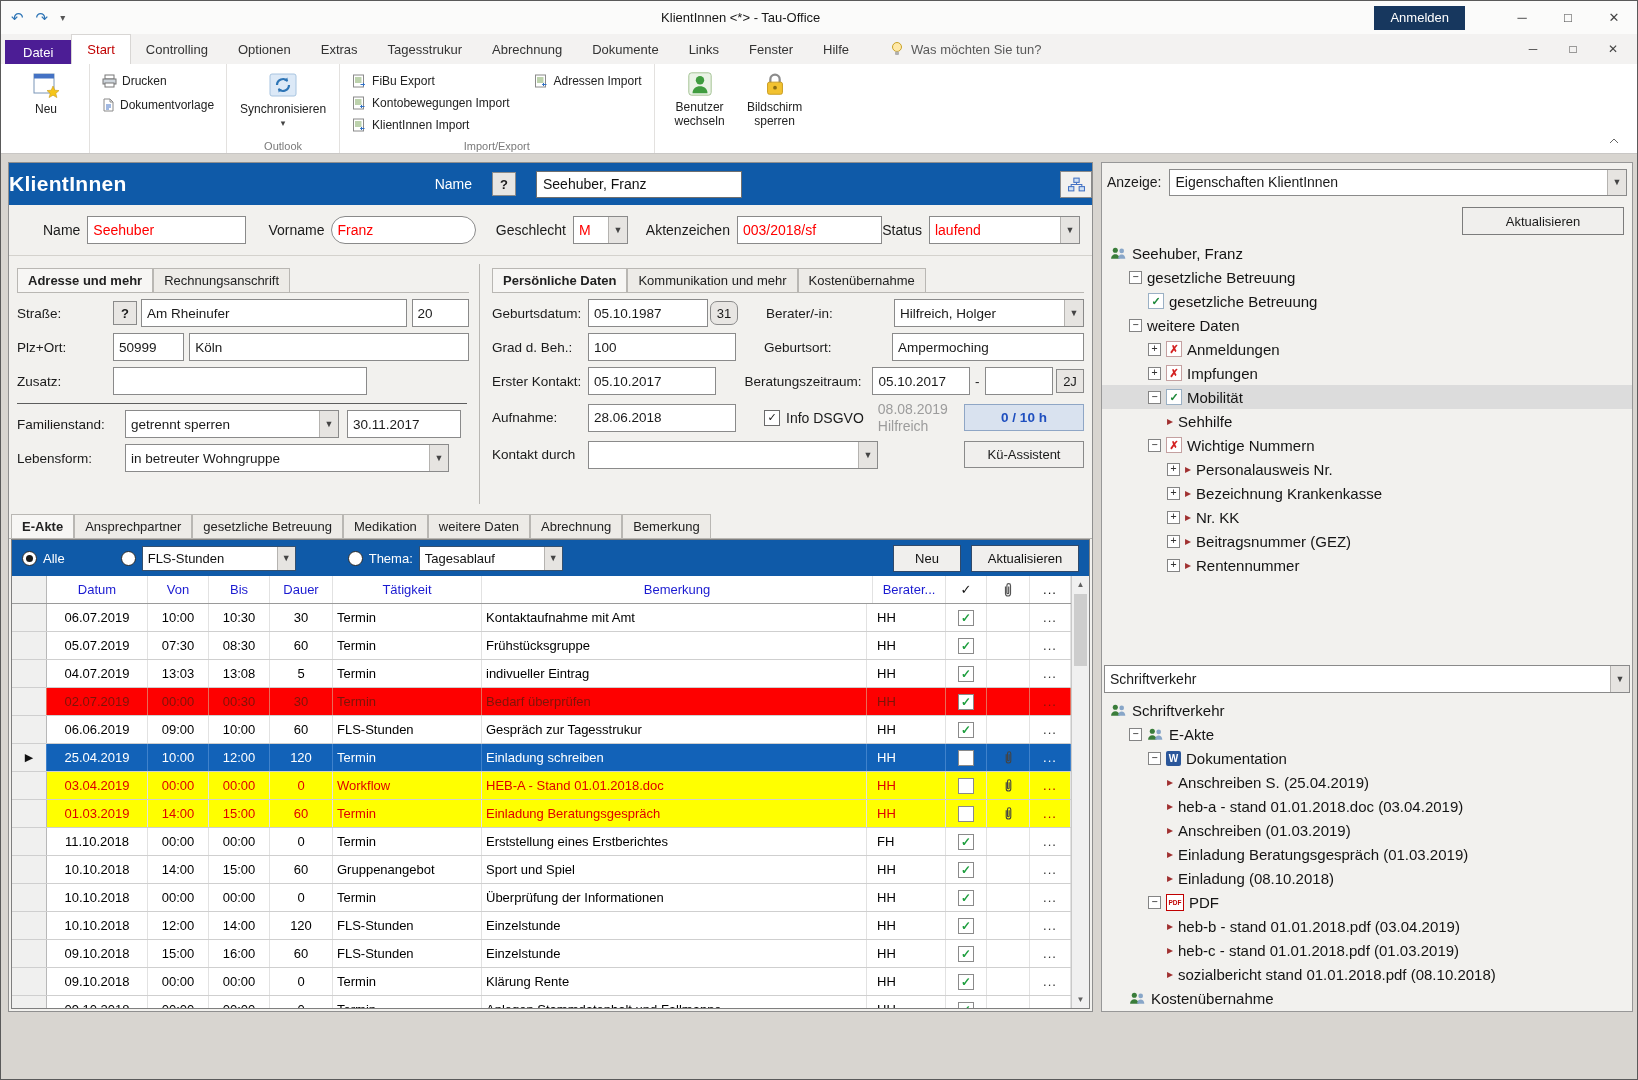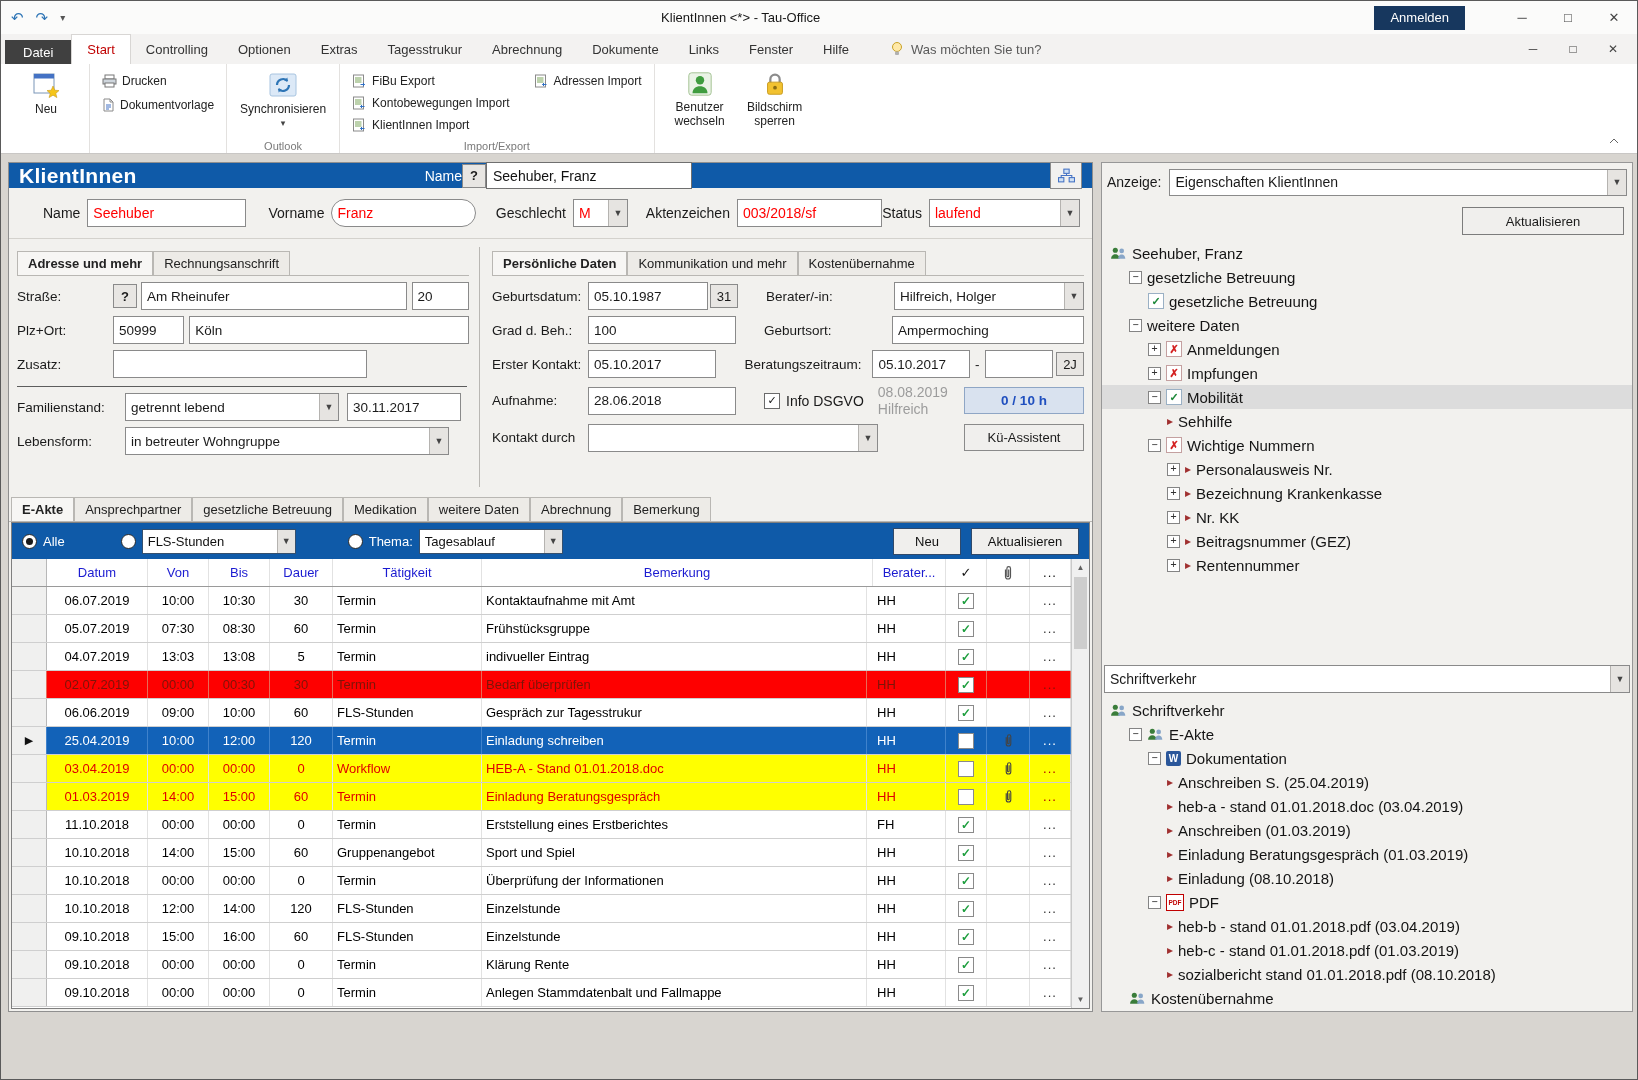--- a/index.html
+++ b/index.html
@@ -11,21 +11,21 @@
   .qat{display:flex;align-items:center;gap:12px;width:96px;color:#2e75b6;font-size:15px;}
   .qat .dd{font-size:10px;color:#555;}
   .tb-title{flex:1;text-align:center;font-size:13px;color:#161616;}
   .tb-right{display:flex;align-items:center;height:100%;}
   .anmelden-btn{background:#17375e;color:#fff;border:none;font-family:inherit;font-size:13px;height:24px;padding:0 16px;margin-right:34px;}
   .win-btn{width:46px;height:100%;display:flex;align-items:center;justify-content:center;font-size:13px;color:#444;}
 
   
   .ribbon-tabrow{height:30px;background:#f3f2f1;display:flex;align-items:stretch;padding-left:4px;position:relative;flex:none;}
   .rtab{padding:0 15px;display:flex;align-items:center;font-size:13px;color:#333;}
-  .rtab.file{background:#404040;color:#fff;padding:0 18px;margin-top:6px;}
+  .rtab.file{background:#4c1d95;color:#fff;padding:0 18px;margin-top:6px;}
   .rtab.active{background:#fff;color:#c00000;border:1px solid #d8d6d4;border-bottom:none;}
   .tellme{display:flex;align-items:center;gap:7px;margin-left:26px;color:#5a5a5a;}
   .child-ctrls{position:absolute;right:4px;top:0;height:100%;display:flex;}
   .child-ctrls .win-btn{width:40px;font-size:12px;}
 
   
   .ribbon{height:89px;background:#fff;border-bottom:1px solid #c9c7c5;display:flex;padding-left:2px;position:relative;flex:none;}
   .rgroup{position:relative;padding:4px 8px 16px;display:flex;align-items:flex-start;}
   .rgroup+.rgroup{border-left:1px solid #e3e1df;}
   .grouplabel{position:absolute;bottom:1px;left:0;right:0;text-align:center;font-size:11px;color:#7a7a7a;}
@@ -34,21 +34,21 @@
   .smallgrid{display:grid;grid-auto-flow:column;grid-template-rows:repeat(3,22px);column-gap:16px;align-items:center;padding-top:2px;}
   .smallbtn{display:flex;align-items:center;gap:5px;font-size:12px;color:#222;height:22px;padding:0 4px;white-space:nowrap;}
   .ddarrow{font-size:9px;color:#444;line-height:6px;}
   .ribbon-collapse{position:absolute;right:12px;bottom:4px;width:22px;height:16px;display:flex;align-items:center;justify-content:center;}
 
   
   .workspace{flex:1;position:relative;background:#d8d5d0;min-height:0;}
 
   
   .left-panel{position:absolute;left:7px;top:8px;width:1083px;height:848px;background:#f2f1ee;border:1px solid #8f8f8f;display:flex;flex-direction:column;}
-  .client-header{height:25px;background:#0f5aa8;display:flex;align-items:center;padding:0 10px;gap:0;flex:none;}
+  .client-header{height:42px;background:#0f5aa8;display:flex;align-items:center;padding:0 0;gap:20px;flex:none;}
   .module-title{color:#fff;font-size:21px;font-weight:bold;letter-spacing:.3px;}
   .hn-label{color:#fff;font-size:14px;margin-left:288px;}
   .help-btn{width:22px;height:22px;background:#e8e6e3;border:1px solid #8a8a8a;font-weight:bold;display:flex;align-items:center;justify-content:center;font-size:13px;flex:none;}
   .hn-input{width:192px;height:25px;background:#fff;border:1px solid #6f6f6f;padding:0 6px;display:flex;align-items:center;font-size:14px;color:#111;}
   .orgchart-btn{margin-left:auto;width:30px;height:25px;background:#f2f1ef;border:1px solid #8a8a8a;display:flex;align-items:center;justify-content:center;}
 
   .field{background:#fff;border:1px solid #8a8a8a;height:26px;padding:0 5px;display:flex;align-items:center;overflow:hidden;white-space:nowrap;}
   .red{color:#ff0000;}
   .sel{display:flex;align-items:stretch;border:1px solid #8a8a8a;background:#fff;height:26px;overflow:hidden;}
   .sel .sval{flex:1;padding:0 5px;display:flex;align-items:center;white-space:nowrap;overflow:hidden;}
@@ -360,21 +360,21 @@
             <span class="field" style="width:280px;">Köln</span>
           </div>
           <div class="frow">
             <span class="lbl lw">Zusatz:</span>
             <span class="field" style="width:242px;"></span>
           </div>
           <div class="hrline"></div>
           <div class="frow">
             <span class="lbl lw" style="width:108px;">Familienstand:</span>
             <span class="sel" style="width:212px;margin-right:8px;">
-                <span class="sval">getrennt lebend</span>
+                <span class="sval">getrennt sperren</span>
                 <span class="sarr">▼</span>
               </span>
             <span class="field" style="width:102px;">30.11.2017</span>
           </div>
           <div class="frow">
             <span class="lbl lw" style="width:108px;">Lebensform:</span>
             <span class="sel" style="width:322px;">
                 <span class="sval">in betreuter Wohngruppe</span>
                 <span class="sarr">▼</span>
               </span>
@@ -383,21 +383,21 @@
 
         <div class="dcol-right">
           <div class="tabstrip" id="personalTabs">
               <div class="stab active">Persönliche Daten</div>
               <div class="stab">Kommunikation und mehr</div>
               <div class="stab">Kostenübernahme</div>
             </div>
           <div class="frow">
             <span class="lbl lw">Geburtsdatum:</span>
             <span class="field" style="width:108px;">05.10.1987</span>
-            <span class="help-btn" style="margin-left:2px;width:26px;font-weight:normal;">31</span>
+            <span class="help-btn" style="margin-left:2px;width:26px;font-weight:normal;border-radius:7px;">31</span>
             <span class="lbl lw2" style="margin-left:28px;">Berater/-in:</span>
             <span class="sel" style="flex:1;max-width:218px;">
                 <span class="sval">Hilfreich, Holger</span>
                 <span class="sarr">▼</span>
               </span>
           </div>
           <div class="frow">
             <span class="lbl lw">Grad d. Beh.:</span>
             <span class="field" style="width:136px;">100</span>
             <span class="lbl lw2" style="margin-left:28px;">Geburtsort:</span>

